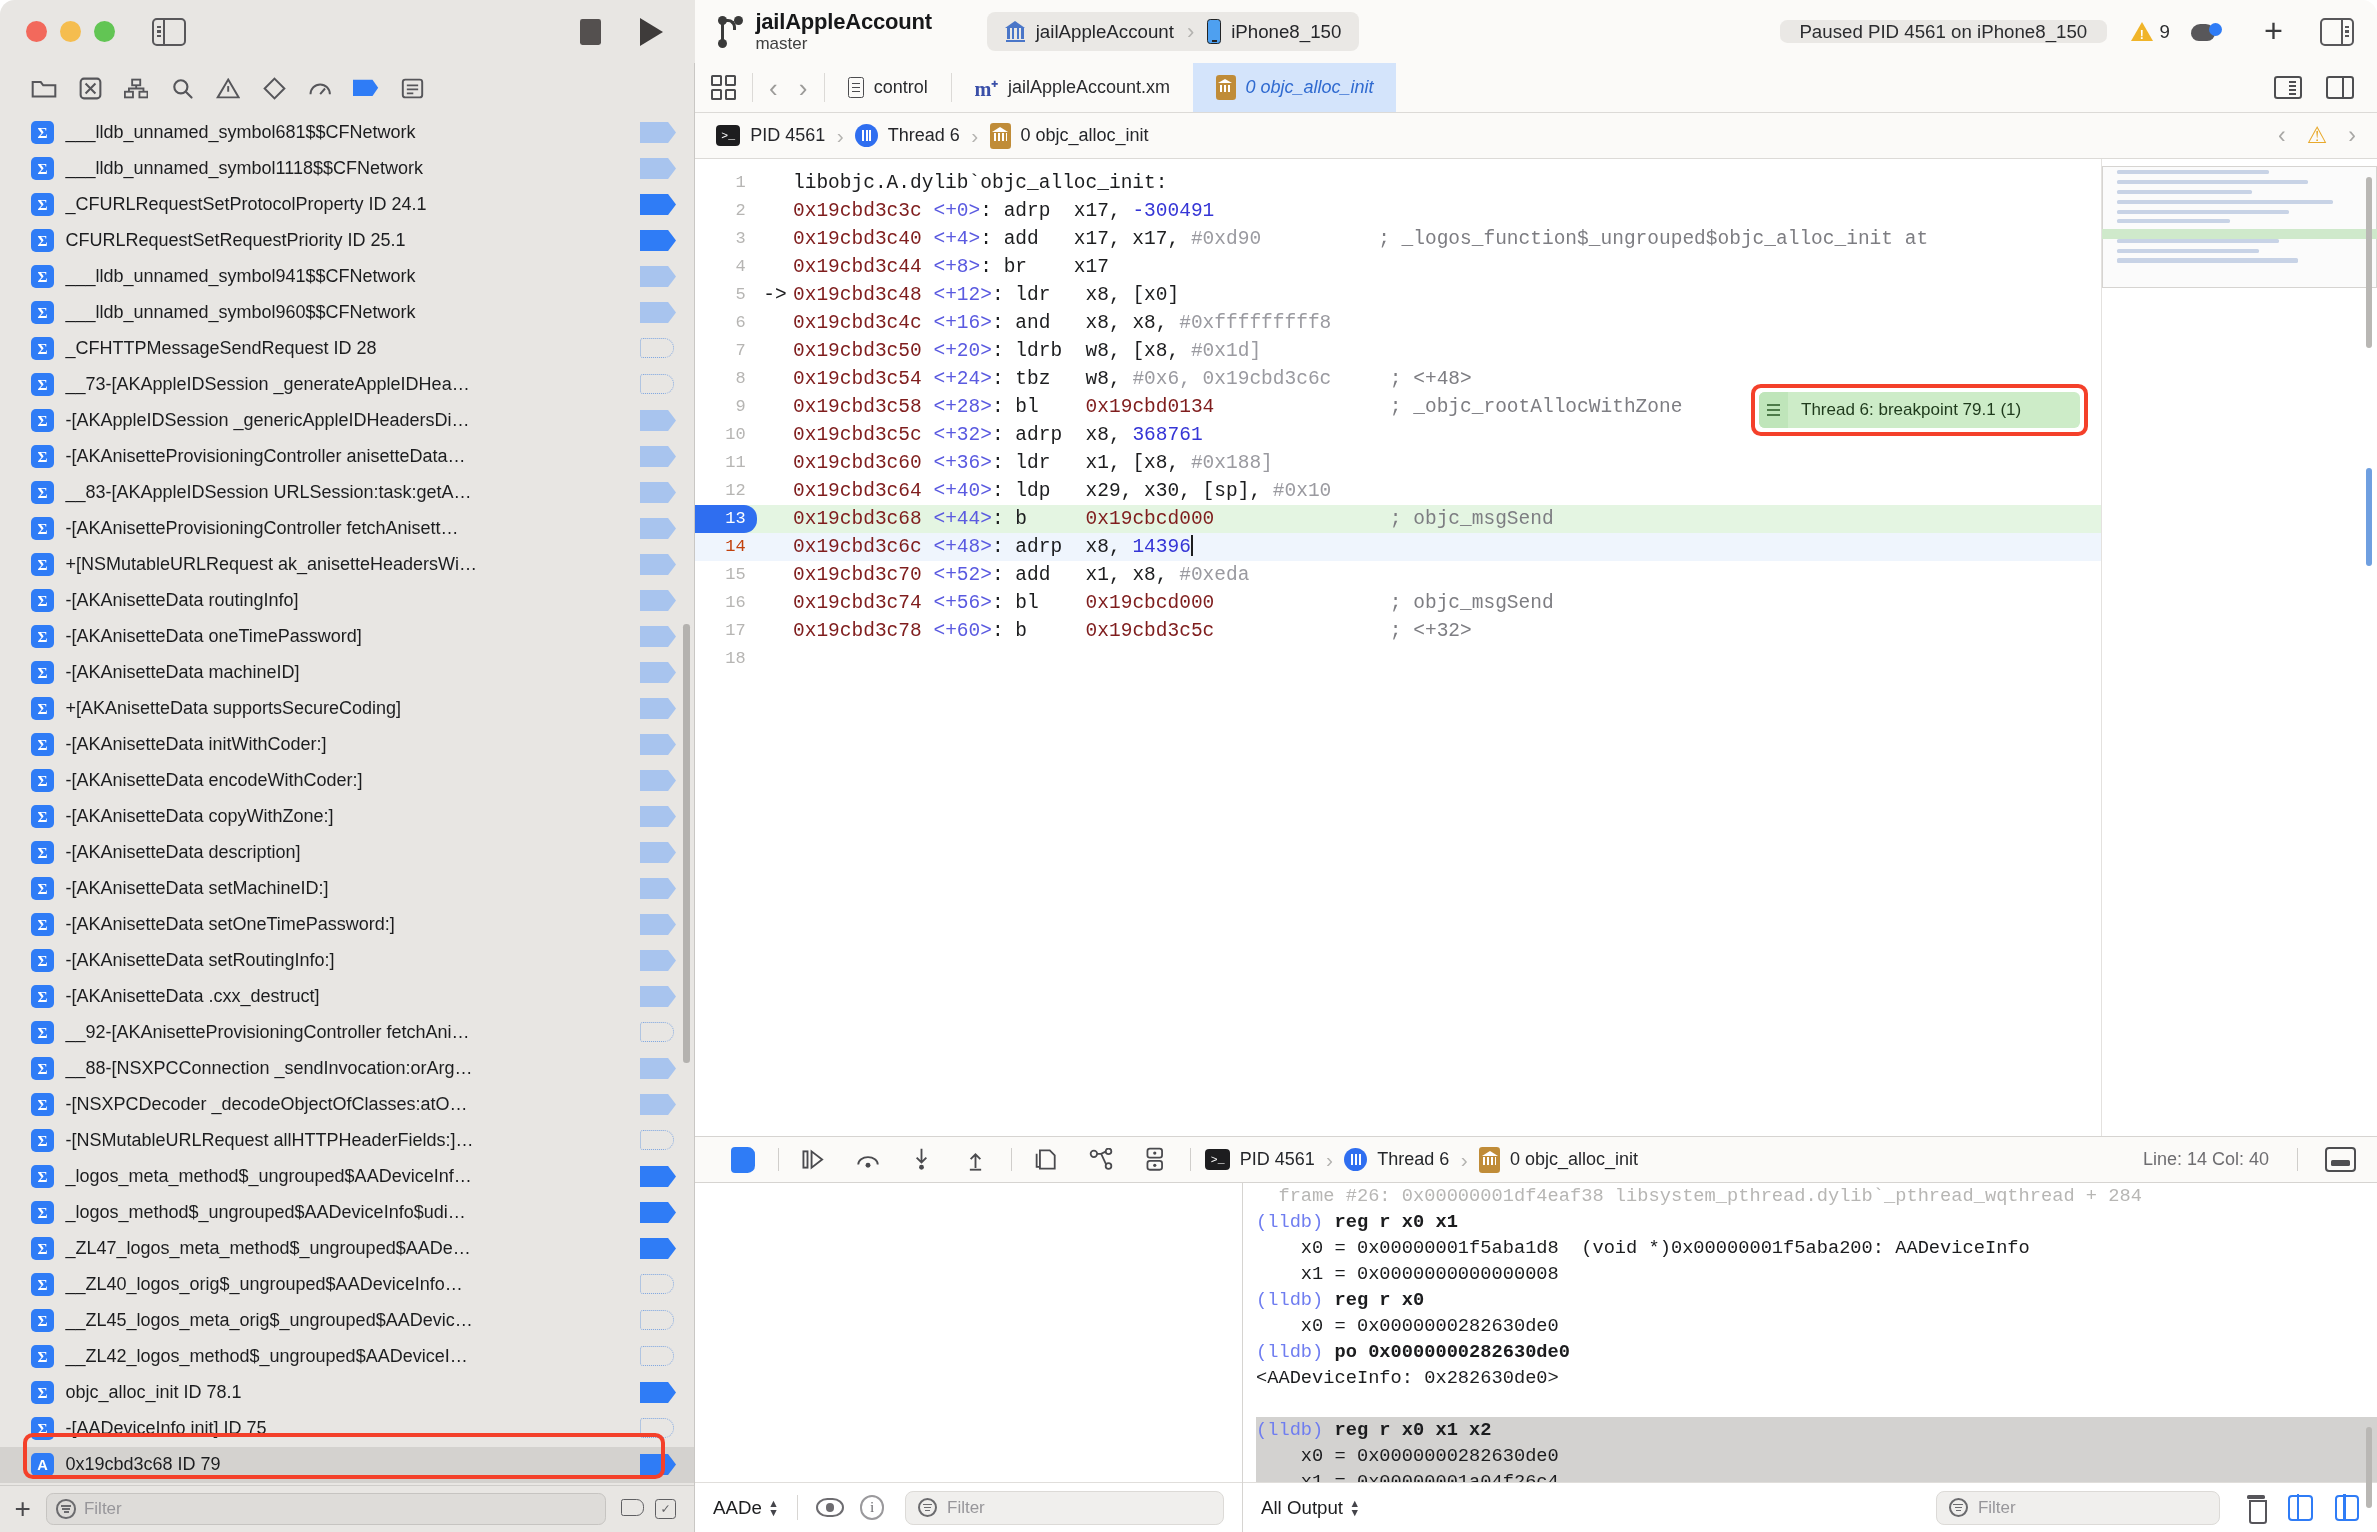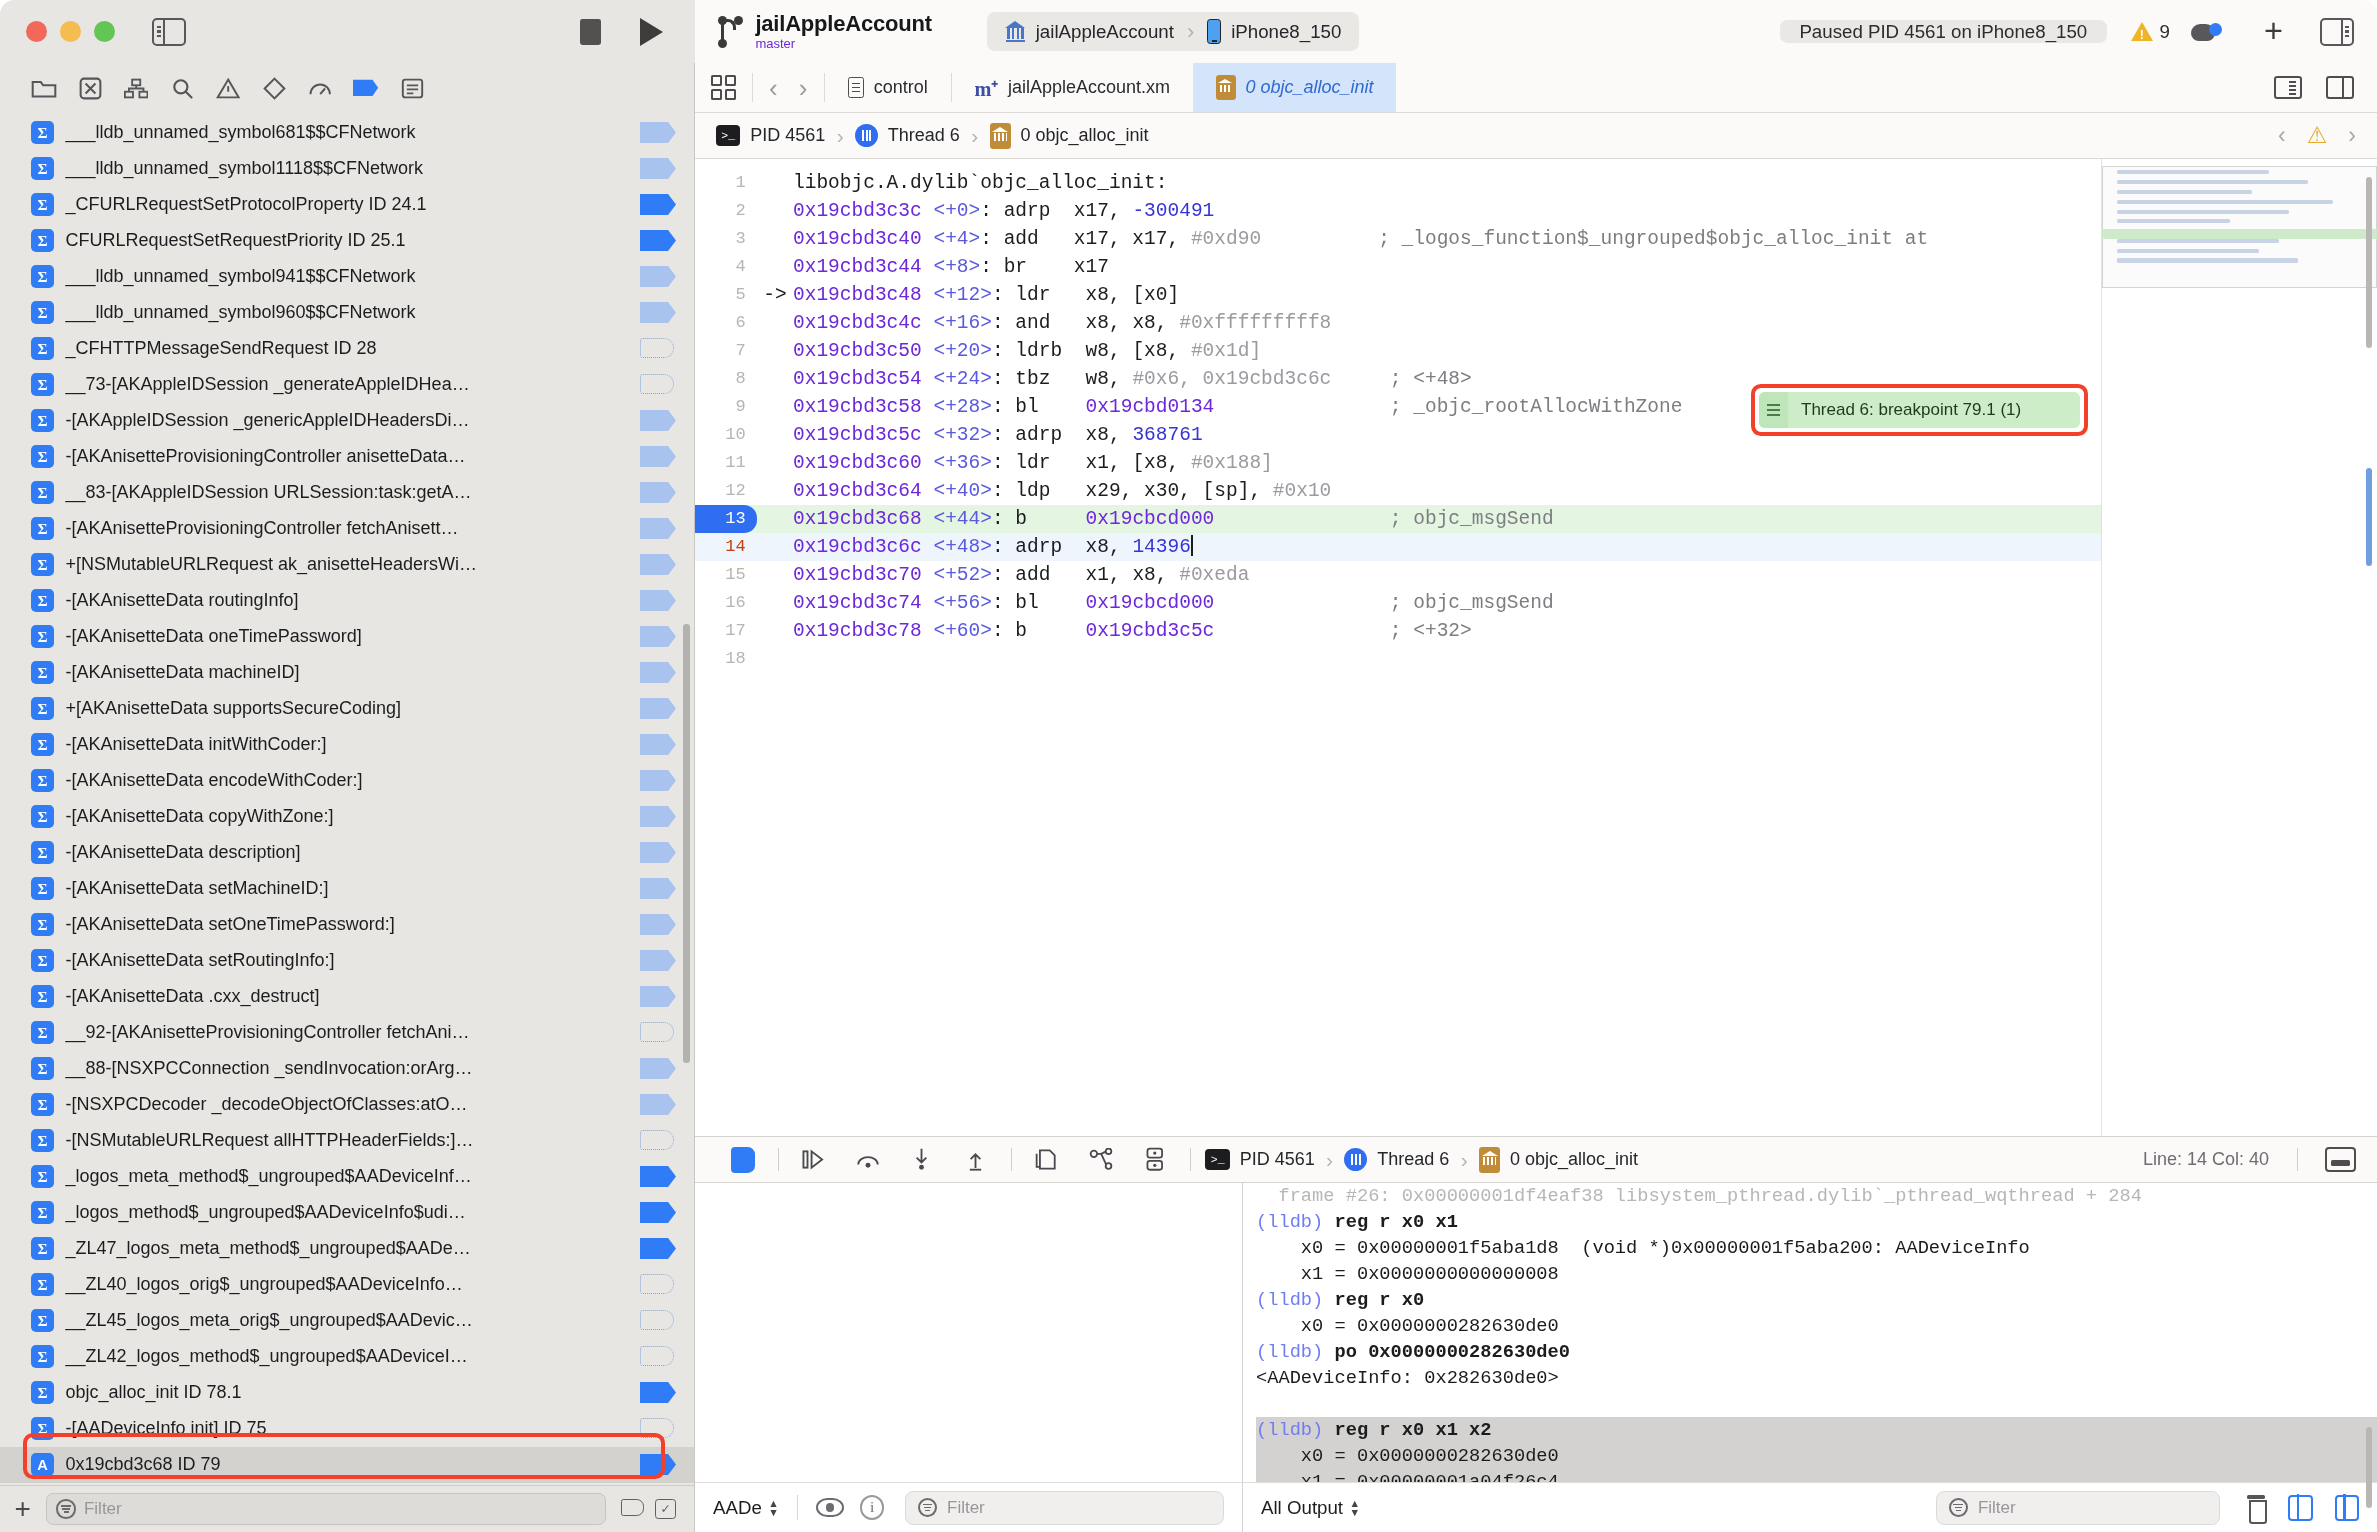--- a/index.html
+++ b/index.html
@@ -36,21 +36,21 @@
   }
   .branch-icon { width: 28px; height: 32.5px; position: relative; flex: 0 0 28px; }
   .branch-icon .b-line { position: absolute; left: 4.9px; top: 7.3px; width: 3.3px; height: 18px; background: #3a3a3a; }
   .branch-icon .b-dot { position: absolute; width: 9px; height: 9px; border-radius: 50%; background: #3a3a3a; }
   .branch-icon .b-dot.d1 { left: 1.6px; top: 0.8px; }
   .branch-icon .b-dot.d2 { left: 1.6px; top: 23.6px; }
   .branch-icon .b-dot.d3 { left: 18px; top: 0.8px; }
   .branch-icon .b-arc { position: absolute; left: 6.5px; top: 3.3px; width: 13px; height: 11.4px; border: 3.3px solid #3a3a3a; border-left: none; border-bottom: none; border-top-right-radius: 8.1px; }
   .proj-block { margin-left: 11.4px; display: flex; flex-direction: column; justify-content: center; line-height: 1.12; }
   .proj-name { font-size: 22px; font-weight: bold; color: #17181a; letter-spacing: -0.2px; }
-  .proj-branch { font-size: 13px; color: #6d28d9; }
+  .proj-branch { font-size: 17px; color: #404040; }
   .scheme-pill {
     margin-left: 55px; background: #eae8e5; border-radius: 8.1px; height: 39px;
     display: flex; align-items: center; padding: 0 18px; gap: 9.8px;
   }
   .bank-icon { width: 21px; height: 21px; position: relative; }
   .bank-icon .roof { position: absolute; top: 0; left: 0; width: 0; height: 0; border-left: 10.6px solid transparent; border-right: 10.6px solid transparent; border-bottom: 7.3px solid #4a76c8; }
   .bank-icon .cols { position: absolute; top: 7.3px; left: 2.4px; width: 16.3px; height: 10.6px; display:flex; justify-content: space-between; }
   .bank-icon .cols i { width: 2.4px; height: 10.6px; background: #4a76c8; display:block; }
   .bank-icon .base { position: absolute; bottom: 0; left: 0.8px; width: 19.5px; height: 2.4px; background: #4a76c8; }
   .scheme-txt { font-size: 18.7px; color: #25262a; }
@@ -177,21 +177,21 @@
   .asm-line.current .ln {
     color: #fff; background: #2f6ef0; border-radius: 0 13px 13px 0; margin-right: 0;
     position: relative; font-weight: normal;
   }
   .asm-line.current .ln::after {
     content: '›'; position: absolute; right: 0px; top: -0.8px; color: #2f6ef0; font-size: 21px;
   }
   .asm-line.cursorline .ln { color: #c2410c; }
   .arrow-col { width: 36px; flex: 0 0 36px; color: #1c1d1f; text-align: center; }
   .asm-code { flex: 1; color: #1c1d1f; }
-  .k-addr { color: #6d28d9; text-align: center; }
+  .k-addr { color: #7f1d1d; text-align: center; }
   .k-off { color: #5a5ae0; }
   .k-num { color: #3535d6; }
   .k-hex { color: #9a9aa0; }
   .k-cmt { color: #7d7d82; }
   .caret { display: inline-block; width: 1.6px; height: 21px; background: #1c1d1f; vertical-align: -4.1px; }
 
   .bp-annot {
     position: absolute; display: flex; align-items: center; background: #cdecc8;
     border-radius: 5.7px; height: 36px; padding: 0 0 0 0; overflow: hidden;
   }

